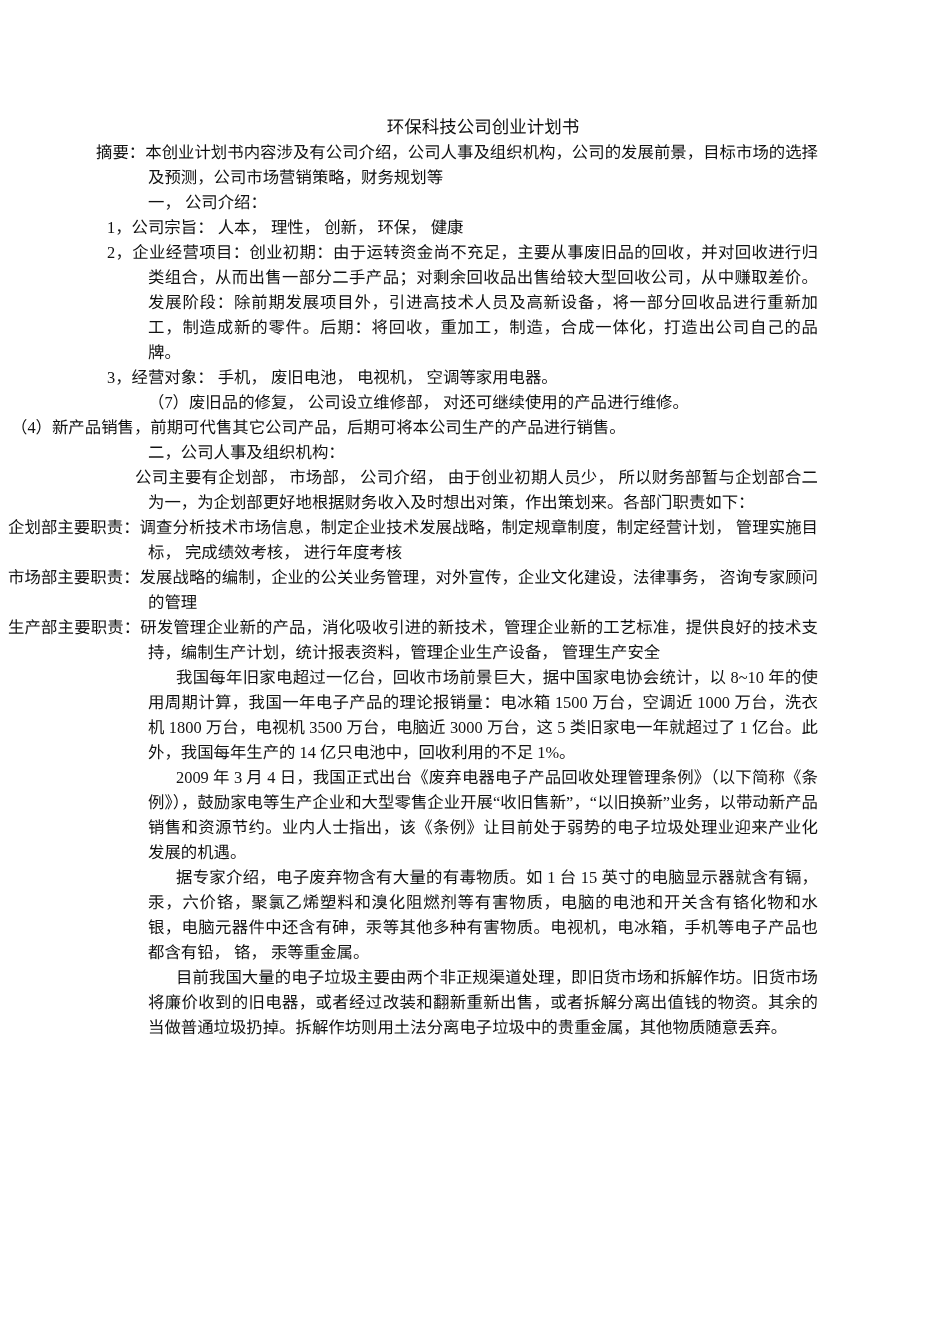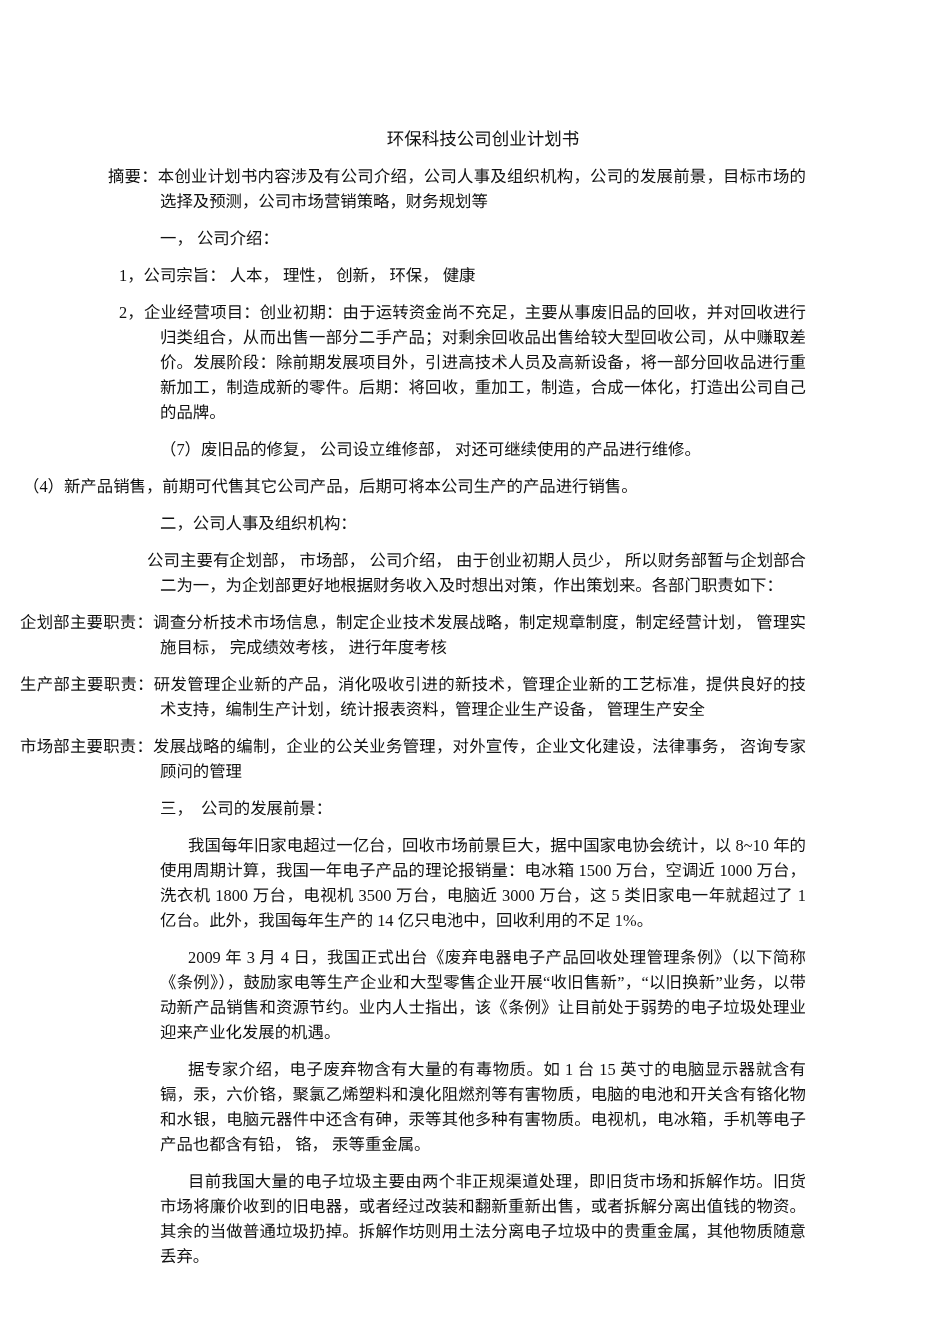--- a/index.html
+++ b/index.html
@@ -11,21 +11,21 @@
     background: #ffffff;
     box-sizing: border-box;
     padding: 115px 132px 0 148px;
     color: #111111;
     font-family: "Liberation Serif", "DejaVu Serif", serif;
     font-size: 16.4px;
     line-height: 25px;
     overflow: hidden;
   }
   .page p, .page h1 {
-    margin: 12px;
+    margin: 0;
     padding: 0;
     font-weight: normal;
   }
   .doc-title {
     font-size: 17.5px;
     text-align: center;
   }
   .just {
     text-align: justify;
     text-justify: inter-ideograph;
@@ -46,25 +46,25 @@
 </head>
 <body>
 
 <div class="page">
   <h1 class="doc-title">环保科技公司创业计划书</h1>
 
   <p class="b-abstract just">摘要：本创业计划书内容涉及有公司介绍，公司人事及组织机构，公司的发展前景，目标市场的选择及预测，公司市场营销策略，财务规划等</p>
   <p class="b-h1">一， 公司介绍：</p>
   <p class="b-item">1，公司宗旨： 人本， 理性， 创新， 环保， 健康</p>
   <p class="b-item just">2，企业经营项目：创业初期：由于运转资金尚不充足，主要从事废旧品的回收，并对回收进行归类组合，从而出售一部分二手产品；对剩余回收品出售给较大型回收公司，从中赚取差价。发展阶段：除前期发展项目外，引进高技术人员及高新设备，将一部分回收品进行重新加工，制造成新的零件。后期：将回收，重加工，制造，合成一体化，打造出公司自己的品牌。</p>
+  <p class="b-item">3，经营对象： 手机， 废旧电池， 电视机， 空调等家用电器。</p>
   <p class="b-sub">（7）废旧品的修复， 公司设立维修部， 对还可继续使用的产品进行维修。</p>
   <p class="b-sub4 just">（4）新产品销售，前期可代售其它公司产品，后期可将本公司生产的产品进行销售。</p>
   <p class="b-h2">二，公司人事及组织机构：</p>
   <p class="b-intro2 just">公司主要有企划部， 市场部， 公司介绍， 由于创业初期人员少， 所以财务部暂与企划部合二为一，为企划部更好地根据财务收入及时想出对策，作出策划来。各部门职责如下：</p>
   <p class="b-dept just">企划部主要职责：调查分析技术市场信息，制定企业技术发展战略，制定规章制度，制定经营计划， 管理实施目标， 完成绩效考核， 进行年度考核</p>
+  <p class="b-dept just">市场部主要职责：发展战略的编制，企业的公关业务管理，对外宣传，企业文化建设，法律事务， 咨询专家顾问的管理</p>
   <p class="b-dept just">生产部主要职责：研发管理企业新的产品，消化吸收引进的新技术，管理企业新的工艺标准，提供良好的技术支持，编制生产计划，统计报表资料，管理企业生产设备， 管理生产安全</p>
-  <p class="b-dept just">市场部主要职责：发展战略的编制，企业的公关业务管理，对外宣传，企业文化建设，法律事务， 咨询专家顾问的管理</p>
-  <p class="b-h3">三，　公司的发展前景：</p>
   <p class="b-para just">我国每年旧家电超过一亿台，回收市场前景巨大，据中国家电协会统计，以 8~10 年的使用周期计算，我国一年电子产品的理论报销量：电冰箱 1500 万台，空调近 1000 万台，洗衣机 1800 万台，电视机 3500 万台，电脑近 3000 万台，这 5 类旧家电一年就超过了 1 亿台。此外，我国每年生产的 14 亿只电池中，回收利用的不足 1%。</p>
   <p class="b-para just">2009 年 3 月 4 日，我国正式出台《废弃电器电子产品回收处理管理条例》（以下简称《条例》），鼓励家电等生产企业和大型零售企业开展“收旧售新”，“以旧换新”业务，以带动新产品销售和资源节约。业内人士指出，该《条例》让目前处于弱势的电子垃圾处理业迎来产业化发展的机遇。</p>
   <p class="b-para just">据专家介绍，电子废弃物含有大量的有毒物质。如 1 台 15 英寸的电脑显示器就含有镉，汞，六价铬，聚氯乙烯塑料和溴化阻燃剂等有害物质，电脑的电池和开关含有铬化物和水银，电脑元器件中还含有砷，汞等其他多种有害物质。电视机，电冰箱，手机等电子产品也都含有铅， 铬， 汞等重金属。</p>
   <p class="b-para just">目前我国大量的电子垃圾主要由两个非正规渠道处理，即旧货市场和拆解作坊。旧货市场将廉价收到的旧电器，或者经过改装和翻新重新出售，或者拆解分离出值钱的物资。其余的当做普通垃圾扔掉。拆解作坊则用土法分离电子垃圾中的贵重金属，其他物质随意丢弃。</p>
 </div>
 
 </body></html>

